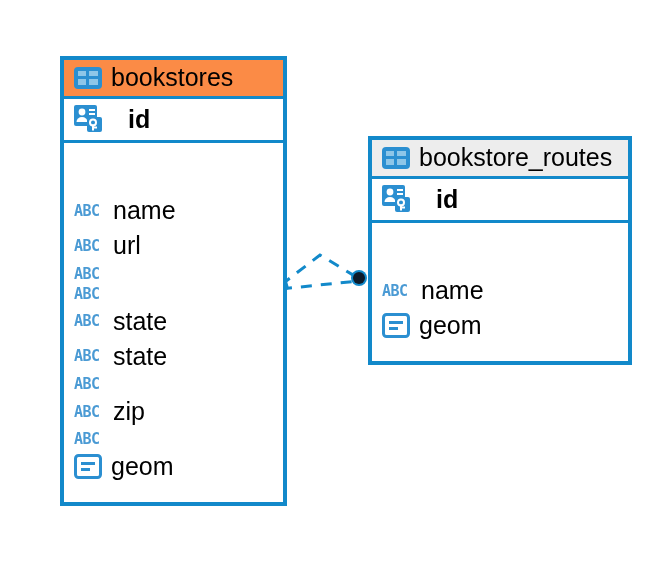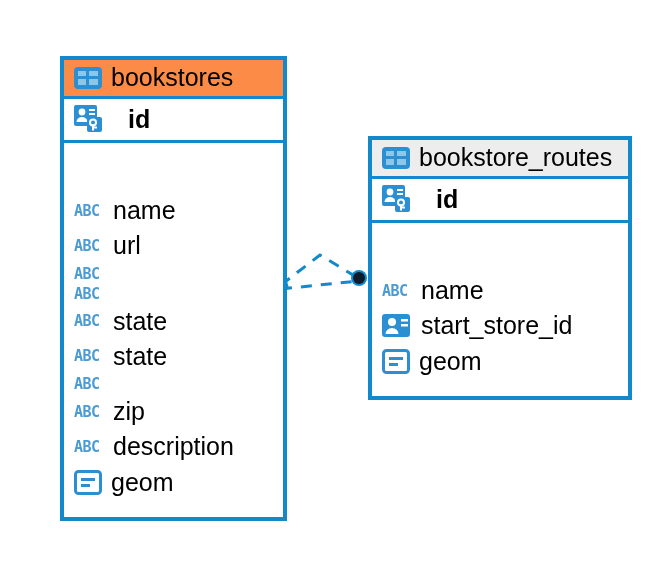--- a/index.html
+++ b/index.html
@@ -167,21 +167,20 @@
         <span class="ico ico-abc">ABC</span>
       </div>
 
       <div class="field-row">
         <span class="ico ico-abc">ABC</span>
         <span>zip</span>
       </div>
 
       <div class="field-row">
         <span class="ico ico-abc">ABC</span>
-        <span>description</span>
       </div>
 
       <div class="field-row">
         <span class="ico ico-geom">
           <svg viewBox="0 0 28 25" width="28" height="25" xmlns="http://www.w3.org/2000/svg">
             <rect x="1.5" y="1.5" width="25" height="22" rx="3" fill="#ffffff" stroke="#2b8fd1" stroke-width="3"></rect>
             <rect x="7" y="8" width="14" height="3" fill="#2b8fd1"></rect>
             <rect x="7" y="14" width="9" height="3" fill="#2b8fd1"></rect>
           </svg>
         </span>
@@ -220,32 +219,20 @@
       <span>id</span>
     </div>
 
     <div class="field-list">
 
       <div class="field-row">
         <span class="ico ico-abc">ABC</span>
         <span>name</span>
       </div>
 
-      <div class="field-row">
-        <span class="ico ico-fk">
-          <svg viewBox="0 0 30 24" width="30" height="24" xmlns="http://www.w3.org/2000/svg">
-            <rect x="0" y="0" width="28" height="23" rx="3" fill="#2b8fd1"></rect>
-            <circle cx="10" cy="8" r="4" fill="#ffffff"></circle>
-            <path d="M3.5 20 a6.5 6 0 0 1 13 0 z" fill="#ffffff"></path>
-            <rect x="19" y="5" width="7" height="2.5" fill="#ffffff"></rect>
-            <rect x="19" y="10" width="7" height="2.5" fill="#ffffff"></rect>
-          </svg>
-        </span>
-        <span>start_store_id</span>
-      </div>
 
 
       <div class="field-row">
         <span class="ico ico-geom">
           <svg viewBox="0 0 28 25" width="28" height="25" xmlns="http://www.w3.org/2000/svg">
             <rect x="1.5" y="1.5" width="25" height="22" rx="3" fill="#ffffff" stroke="#2b8fd1" stroke-width="3"></rect>
             <rect x="7" y="8" width="14" height="3" fill="#2b8fd1"></rect>
             <rect x="7" y="14" width="9" height="3" fill="#2b8fd1"></rect>
           </svg>
         </span>

